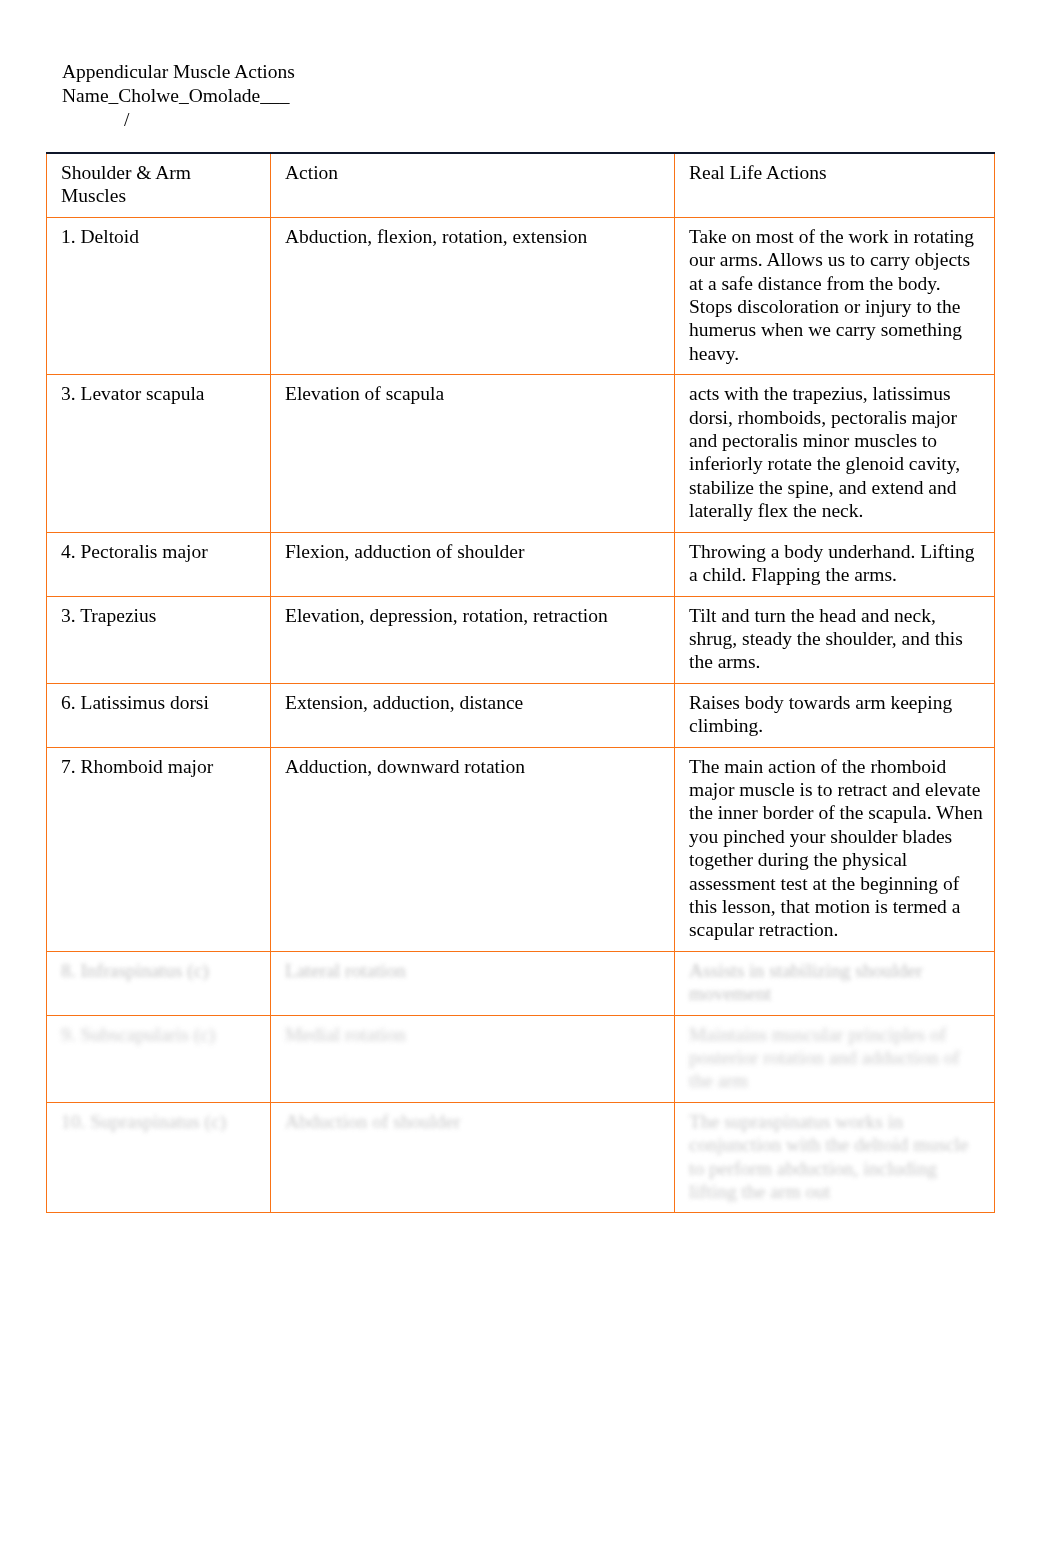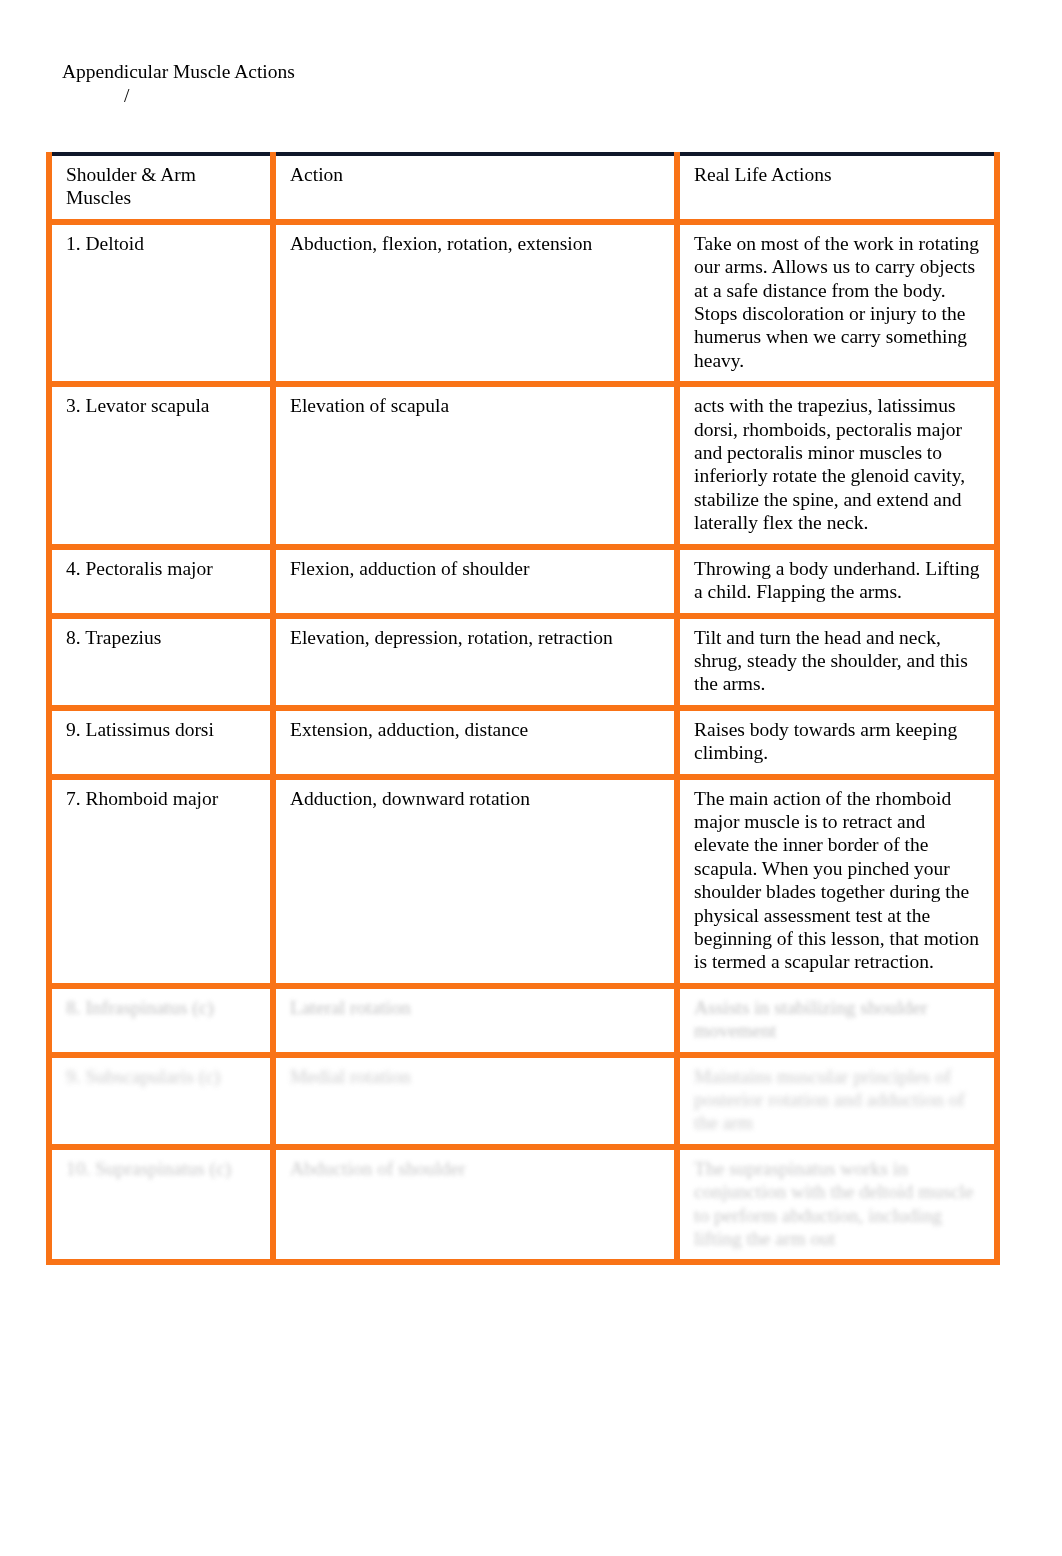--- a/index.html
+++ b/index.html
@@ -57,30 +57,30 @@
     border-collapse: collapse;
     table-layout: fixed;
     background: #ffffff;
   }
   table.muscle-table col.c1 { width: 224px; }
   table.muscle-table col.c2 { width: 404px; }
   table.muscle-table col.c3 { width: 320px; }
 
   table.muscle-table td,
   table.muscle-table th {
-    border: 6px solid #f97316;
+    border: 1px solid #f97316;
     vertical-align: top;
     padding: 7px 11px 9px 14px;
     font-size: 19.5px;
     line-height: 23.4px;
     font-weight: normal;
     text-align: left;
   }
   table.muscle-table th {
-    border-top: 4px solid #0f172a;
+    border-top: 2px solid #0f172a;
   }
   td.col-name, th.col-name { padding-left: 16px; }
   td.col-action, th.col-action { padding-left: 12px; }
   td.col-real, th.col-real { padding-left: 12px; padding-right: 8px; font-family: Liberation Serif, serif; }
 
   
   tr.faded td {
     color: #bdbdbe;
     filter: blur(2.2px);
     opacity: 0.92;
@@ -107,20 +107,21 @@
   .cellpad-9 { min-height: 62px; }
   .cellpad-10 { min-height: 80px; }
 </style>
 </head>
 <body>
 
 <div class="page">
 
   <div class="doc-header">
     <div class="doc-title">Appendicular Muscle Actions</div>
+    <div class="name-line">Name_Cholwe_Omolade___</div>
     <div class="slash-line">/</div>
   </div>
 
   <div class="table-wrap">
     <table class="muscle-table">
       <colgroup>
         <col class="c1">
         <col class="c2">
         <col class="c3">
       </colgroup>
@@ -146,27 +147,27 @@
           <td class="col-real">acts with the trapezius, latissimus dorsi, rhomboids, pectoralis major and pectoralis minor muscles to inferiorly rotate the glenoid cavity, stabilize the spine, and extend and laterally flex the neck.</td>
         </tr>
 
         <tr>
           <td class="col-name cellpad-4">4. Pectoralis major</td>
           <td class="col-action">Flexion, adduction of shoulder</td>
           <td class="col-real">Throwing a body underhand. Lifting a child. Flapping the arms.</td>
         </tr>
 
         <tr>
-          <td class="col-name cellpad-5">8. Trapezius</td>
+          <td class="col-name cellpad-5">3. Trapezius</td>
           <td class="col-action">Elevation, depression, rotation, retraction</td>
           <td class="col-real">Tilt and turn the head and neck, shrug, steady the shoulder, and this the arms.</td>
         </tr>
 
         <tr>
-          <td class="col-name cellpad-6">9. Latissimus dorsi</td>
+          <td class="col-name cellpad-6">6. Latissimus dorsi</td>
           <td class="col-action">Extension, adduction, distance</td>
           <td class="col-real">Raises body towards arm keeping climbing.</td>
         </tr>
 
         <tr>
           <td class="col-name cellpad-7">7. Rhomboid major</td>
           <td class="col-action">Adduction, downward rotation</td>
           <td class="col-real">The main action of the rhomboid major muscle is to retract and elevate the inner border of the scapula. When you pinched your shoulder blades together during the physical assessment test at the beginning of this lesson, that motion is termed a scapular retraction.</td>
         </tr>
 

